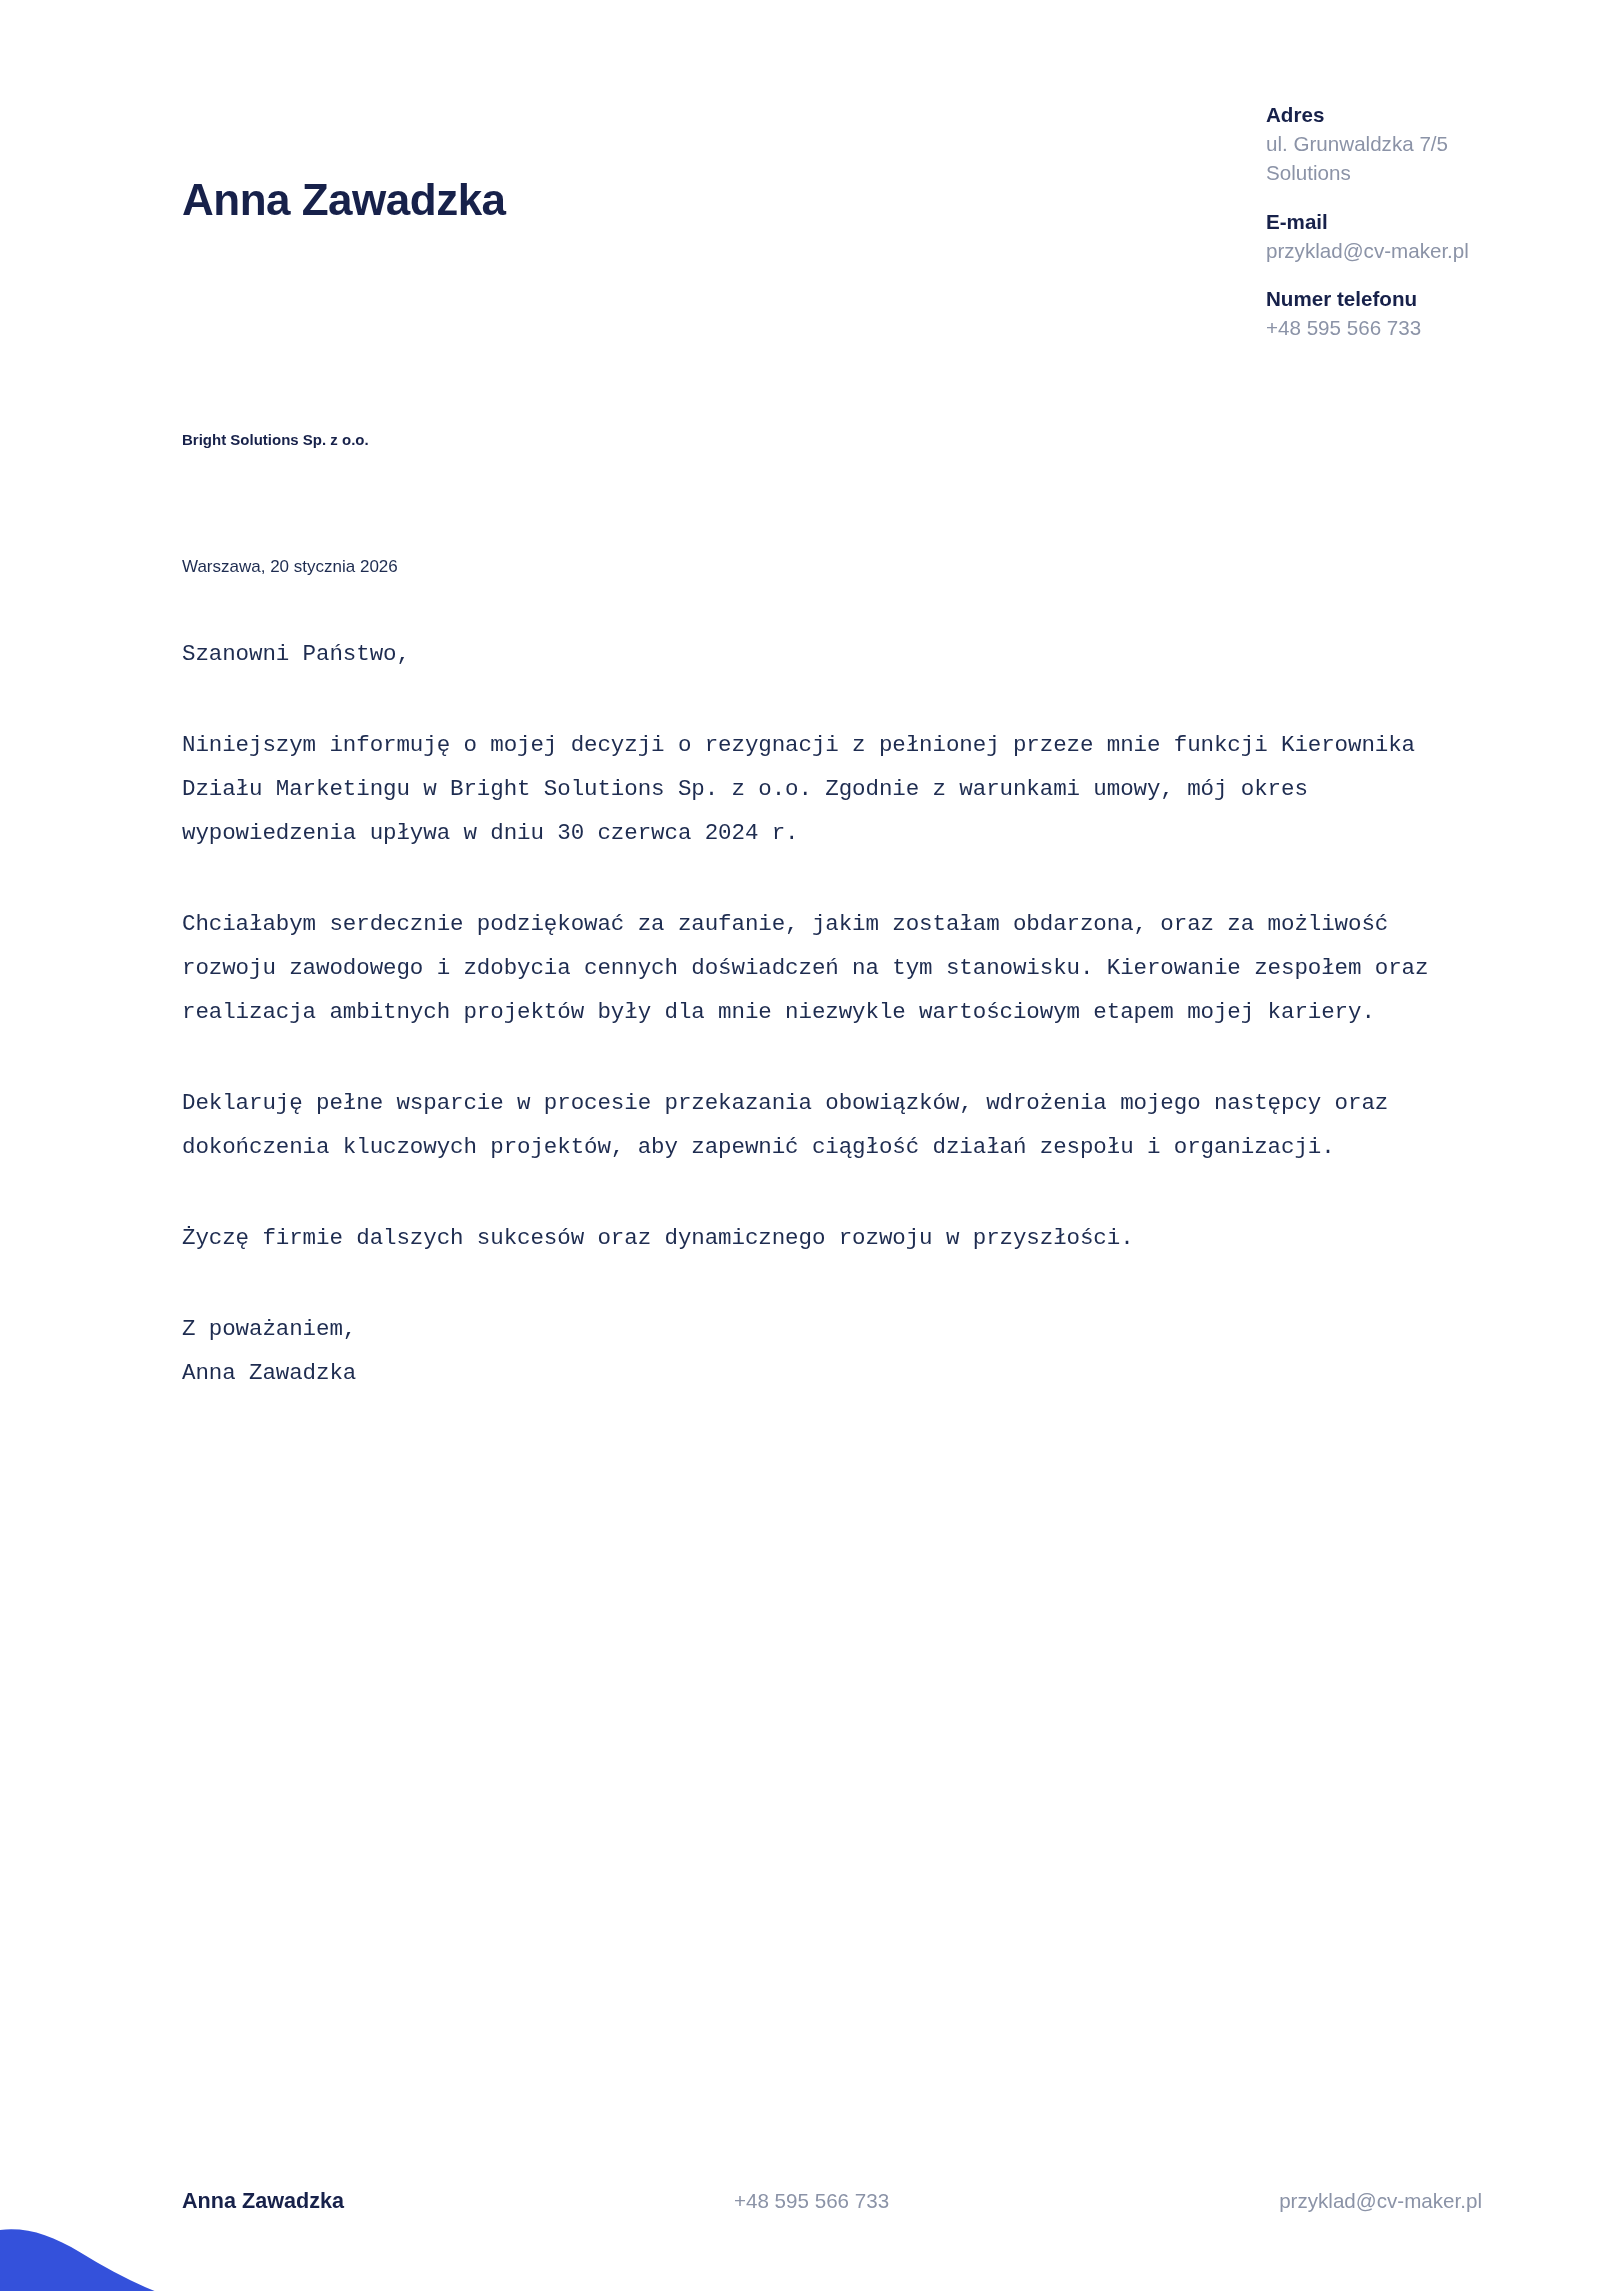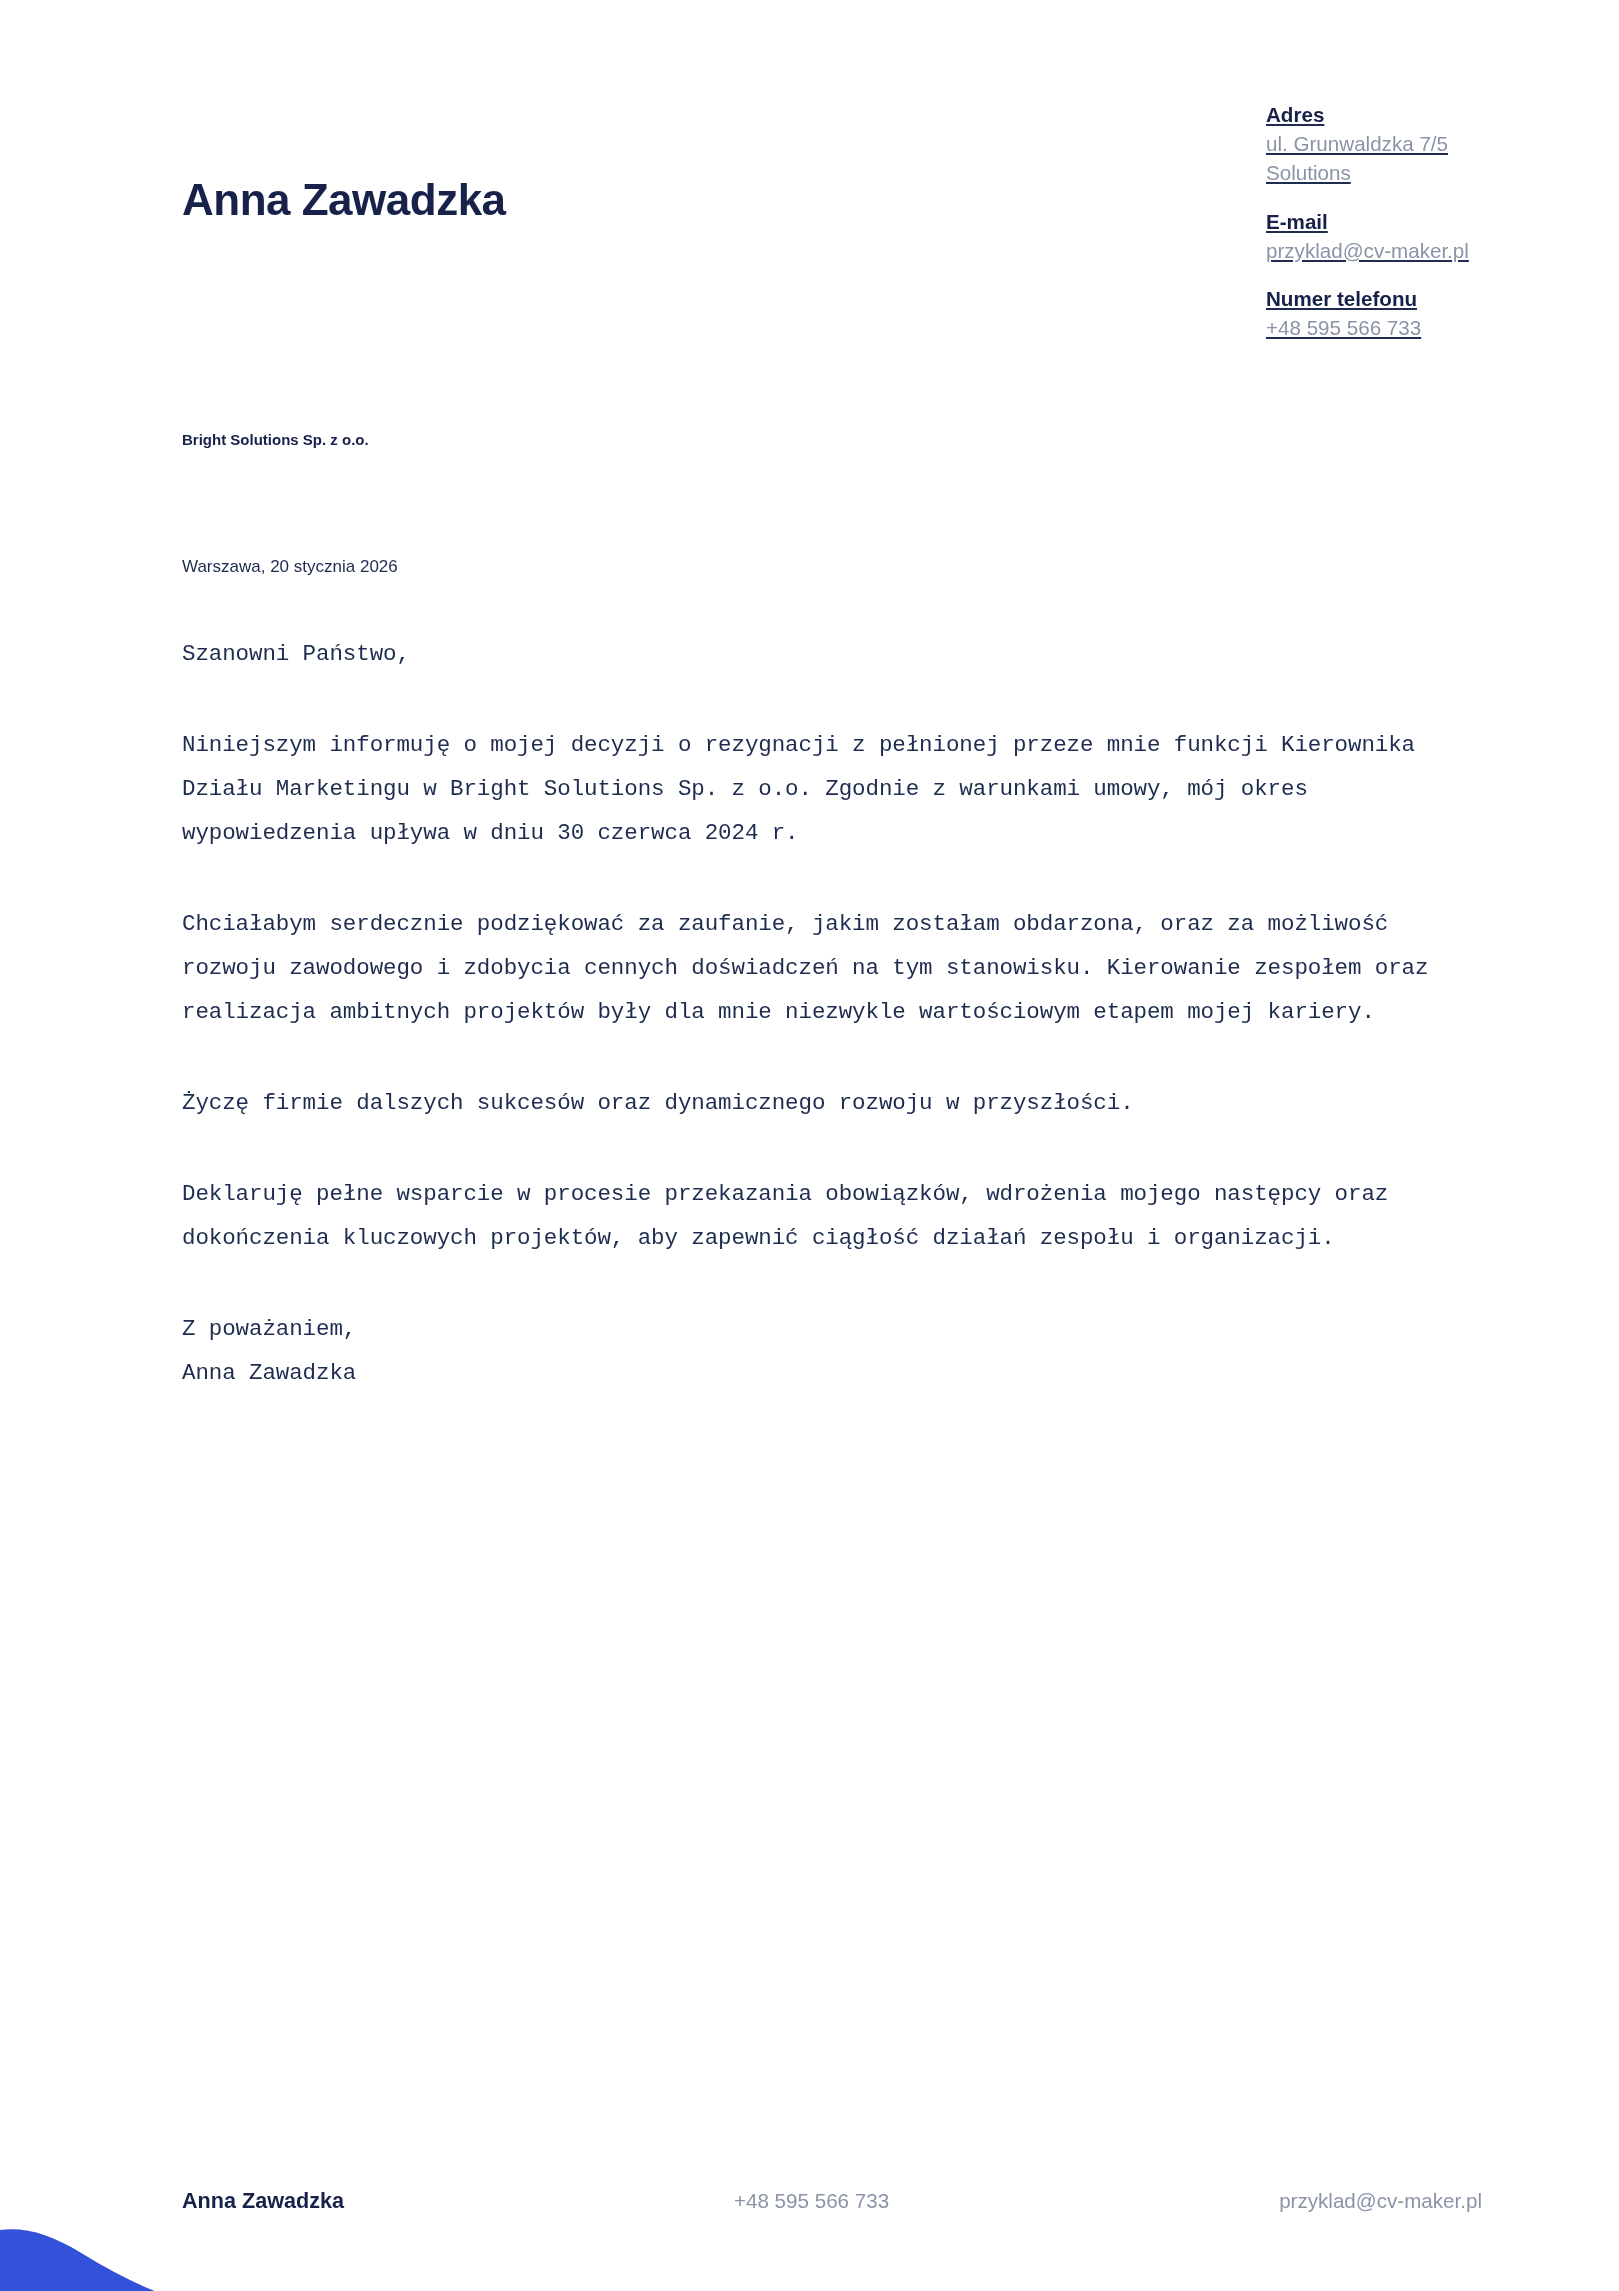--- a/index.html
+++ b/index.html
@@ -26,21 +26,20 @@
     white-space: nowrap;
   }
 
   .contact-block {
     position: absolute;
     left: 1266px;
     top: 100px;
     width: 294px;
     font-size: 20.6px;
     line-height: 29px;
-    text-decoration: underline;
   }
   .contact-group { margin-bottom: 19.6px; }
   .contact-label {
     font-weight: 700;
     color: var(--heading, #17214a);
   }
   .contact-value { color: var(--muted, #8b93a7); }
 
   .recipient {
     position: absolute;
@@ -122,22 +121,22 @@
   </div>
 
   <div class="recipient">Bright Solutions Sp. z o.o.</div>
 
   <div class="date-line">Warszawa, 20 stycznia 2026</div>
 
   <div class="letter-body">
     <p>Szanowni Państwo,</p>
     <p>Niniejszym informuję o mojej decyzji o rezygnacji z pełnionej przeze mnie funkcji Kierownika Działu Marketingu w Bright Solutions Sp. z o.o. Zgodnie z warunkami umowy, mój okres wypowiedzenia upływa w dniu 30 czerwca 2024 r.</p>
     <p>Chciałabym serdecznie podziękować za zaufanie, jakim zostałam obdarzona, oraz za możliwość rozwoju zawodowego i zdobycia cennych doświadczeń na tym stanowisku. Kierowanie zespołem oraz realizacja ambitnych projektów były dla mnie niezwykle wartościowym etapem mojej kariery.</p>
+    <p>Deklaruję pełne wsparcie w procesie przekazania obowiązków, wdrożenia mojego następcy oraz dokończenia kluczowych projektów, aby zapewnić ciągłość działań zespołu i organizacji.</p>
     <p>Życzę firmie dalszych sukcesów oraz dynamicznego rozwoju w przyszłości.</p>
-    <p>Deklaruję pełne wsparcie w procesie przekazania obowiązków, wdrożenia mojego następcy oraz dokończenia kluczowych projektów, aby zapewnić ciągłość działań zespołu i organizacji.</p>
     <div class="closing-block">
       <p>Z poważaniem,</p>
       <p>Anna Zawadzka</p>
     </div>
   </div>
 
   <div class="footer-row">
     <span class="footer-name">Anna Zawadzka</span>
     <span class="footer-muted">+48 595 566 733</span>
     <span class="footer-muted">przyklad@cv-maker.pl</span>

